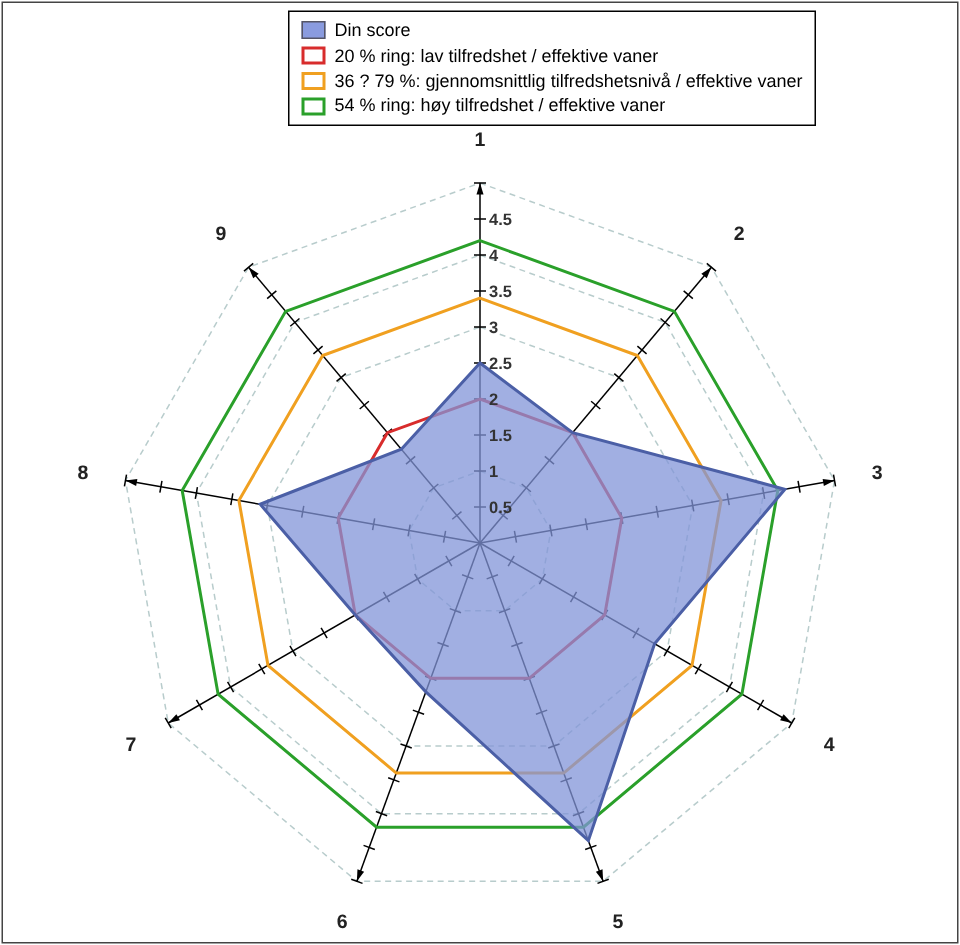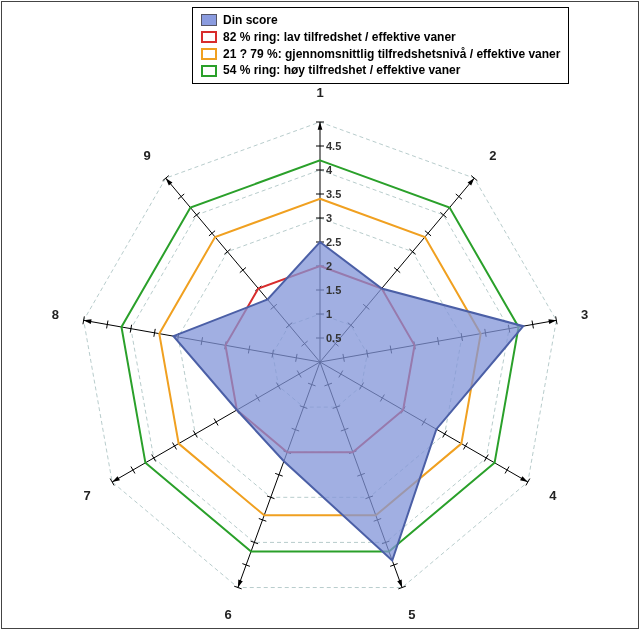--- a/index.html
+++ b/index.html
@@ -1,19 +1,19 @@
 <!DOCTYPE html>
 <html><head>
   <meta charset="utf-8">
   <style>
     body { margin: 0; font-family: Arial, sans-serif; background: #fff; }
     .chart-frame { width: 636px; height: 626px; border: 1px solid #444; position: relative; margin:1px; }
     svg { display: block; }
     .legend-box { position: absolute; left: 190px; top: 5px; border: 1px solid #000; background: #fff; padding: 4px 8px; font-size: 12px; line-height: 1.4; }
-    .legend-row { display: flex; align-items: center; gap: 6px; font-weight: bold; }
+    .legend-row { display: flex; align-items: center; gap: 6px; }
     .legend-swatch { width: 16px; height: 12px; border: 1px solid #000; box-sizing: border-box; }
     .axis-tick-label { font-size: 11px; font-weight: bold; fill: #333; }
     .axis-cat-label { font-size: 13px; font-weight: bold; fill: #222; }
   </style>
 </head>
 <body>
 
 <div class="chart-frame">
 
   <svg id="radar-svg" width="636" height="626">
@@ -154,25 +154,25 @@
       <text x="324" y="148" class="axis-tick-label" text-anchor="start">4.5</text>
     </svg>
 
   <div class="legend-box">
     <div class="legend-row">
       <span class="legend-swatch" style="background:#8a9bdf;border-color:#556;"></span>
       <span>Din score</span>
     </div>
     <div class="legend-row">
       <span class="legend-swatch" style="background:#fff;border-color:#d82c2c;border-width:2px;"></span>
-      <span>82 % ring: lav tilfredshet / effektive vaner</span>
+      <span>20 % ring: lav tilfredshet / effektive vaner</span>
     </div>
     <div class="legend-row">
       <span class="legend-swatch" style="background:#fff;border-color:#f0a020;border-width:2px;"></span>
-      <span>21 ? 79 %: gjennomsnittlig tilfredshetsnivå / effektive vaner</span>
+      <span>36 ? 79 %: gjennomsnittlig tilfredshetsnivå / effektive vaner</span>
     </div>
     <div class="legend-row">
       <span class="legend-swatch" style="background:#fff;border-color:#2aa02a;border-width:2px;"></span>
       <span>54 % ring: høy tilfredshet / effektive vaner</span>
     </div>
   </div>
 
 </div>
 
 </body></html>

